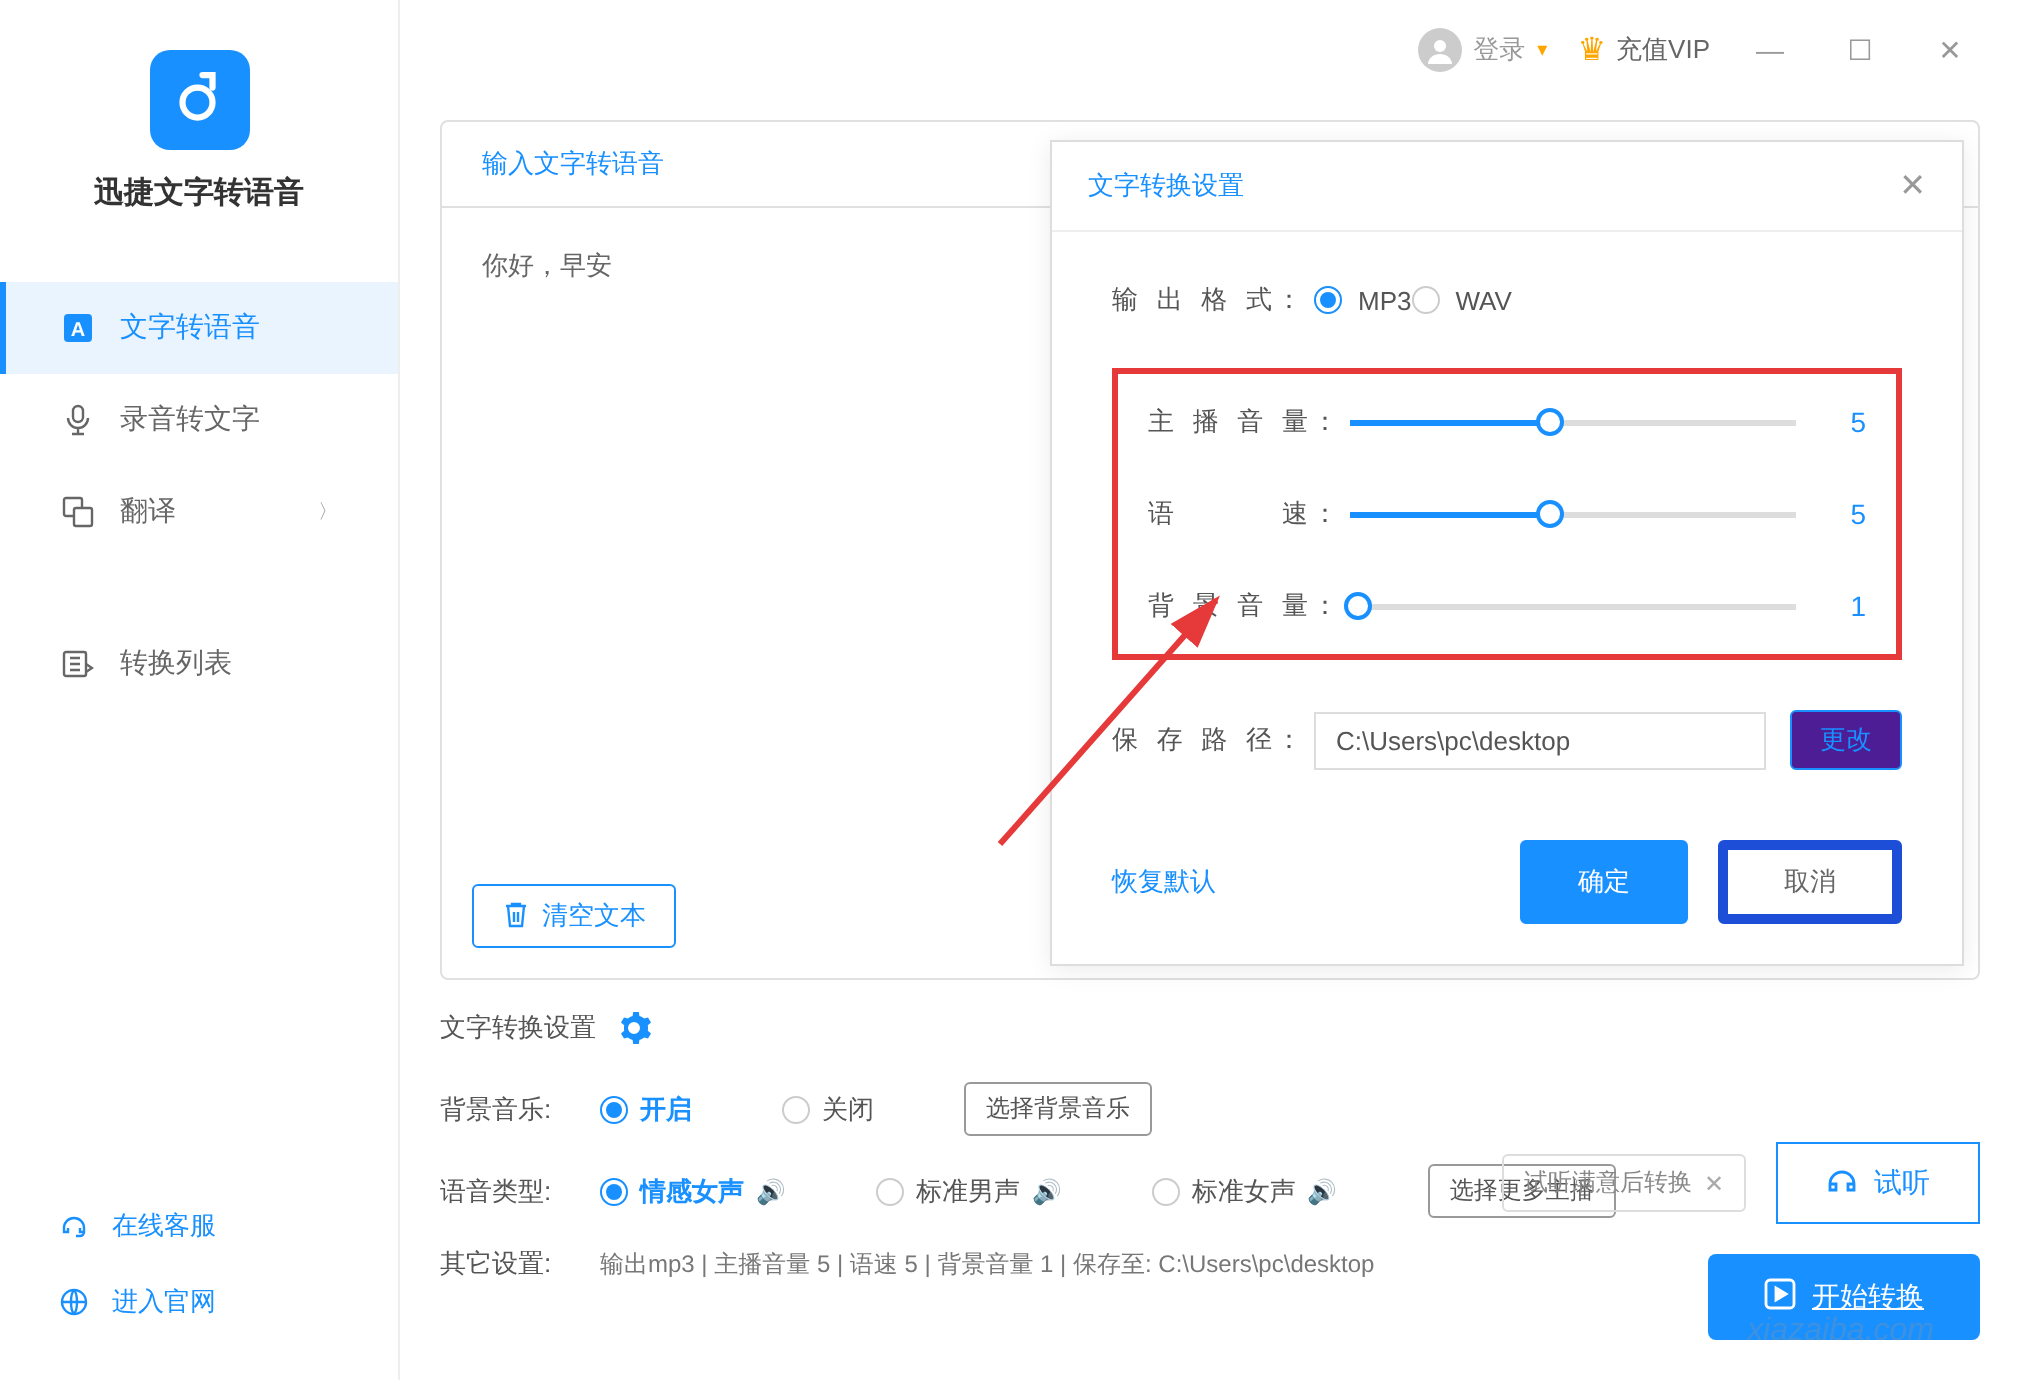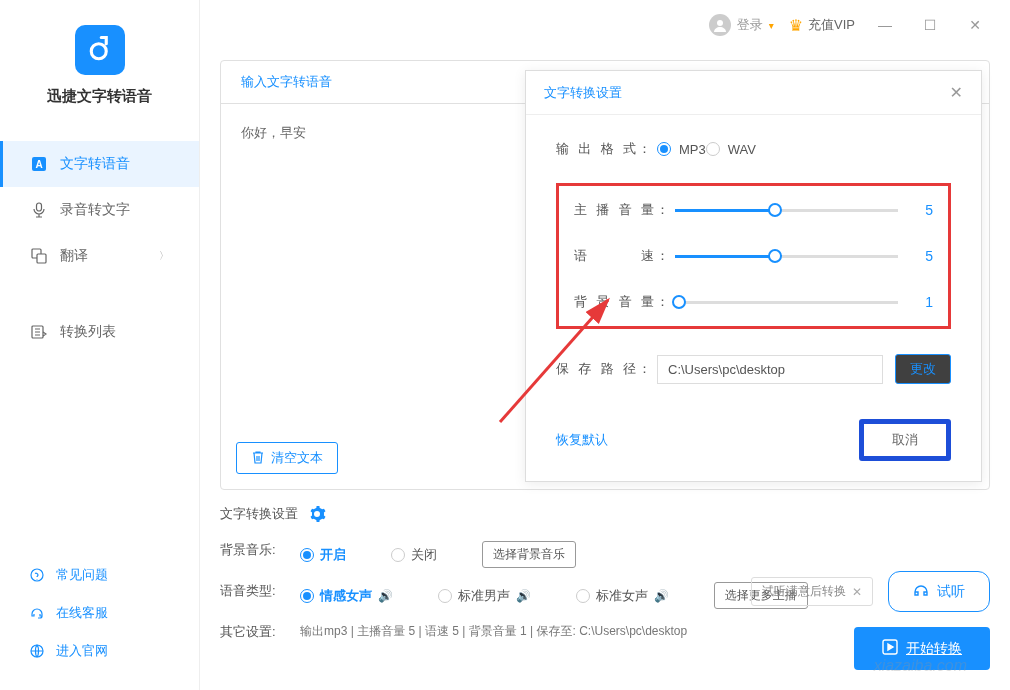--- a/index.html
+++ b/index.html
@@ -65,48 +65,48 @@
 .highlight-box .row { margin-bottom: 28px; }
 .highlight-box .row:last-child { margin-bottom: 10px; }
 
 .slider-wrap { flex: 1; display: flex; align-items: center; gap: 15px; }
 .slider { flex: 1; height: 3px; background: #ddd; position: relative; cursor: pointer; }
 .slider-fill { position: absolute; left: 0; top: 0; height: 100%; background: #1890ff; }
 .slider-thumb { position: absolute; width: 14px; height: 14px; border: 2px solid #1890ff; background: #fff; border-radius: 50%; top: -6px; transform: translateX(-50%); }
 .slider-val { width: 20px; text-align: right; color: #1890ff; font-size: 14px; }
 
 .path-input { flex: 1; border: 1px solid #ddd; padding: 6px 10px; font-size: 13px; color: #555; margin-right: 12px; }
-.change-btn { border: 1px solid #1890ff; color: #1890ff; background: #404040; padding: 5px 14px; font-size: 13px; cursor: pointer; border-radius: 3px; }
+.change-btn { border: 1px solid #1890ff; color: #1890ff; background: #4c1d95; padding: 5px 14px; font-size: 13px; cursor: pointer; border-radius: 3px; }
 
 .arrow-annotation { position: absolute; left: 290px; top: 292px; pointer-events: none; z-index: 11; }
 
 .dialog-footer { display: flex; align-items: center; padding: 15px 30px 20px; }
 .restore-link { color: #1890ff; font-size: 13px; cursor: pointer; }
 .footer-btns { margin-left: auto; display: flex; gap: 15px; }
 .btn { padding: 7px 28px; font-size: 13px; border-radius: 3px; cursor: pointer; }
 .btn-primary { background: #1890ff; color: #fff; border: 1px solid #1890ff; }
 .btn-default { background: #fff; color: #666; border: 5px solid #1d4ed8; }
 
 
 .bottom-panel { margin: 15px 20px 0; font-size: 13px; color: #555; }
 .bp-header { display: flex; align-items: center; gap: 10px; margin-bottom: 18px; }
 .gear-icon { width: 18px; height: 18px; color: #1890ff; }
-.bp-row { display: flex; margin-bottom: 14px; gap: 15px; }
+.bp-row { display: flex; align-items: center; margin-bottom: 14px; gap: 15px; }
 .bp-label { width: 65px; }
 .bp-opt { display: flex; align-items: center; gap: 6px; margin-right: 30px; cursor: pointer; }
 .bp-opt.selected { color: #1890ff; font-weight: bold; }
 .speaker-icon { color: #1890ff; font-size: 12px; }
 .select-music-btn, .select-voice-btn { border: 1px solid #999; background: #fff; padding: 4px 10px; font-size: 12px; cursor: pointer; border-radius: 3px; color: #555; }
 .summary-text { color: #777; font-size: 12px; }
 
 .right-actions { position: absolute; right: 20px; bottom: 78px; display: flex; align-items: center; gap: 15px; }
 .right-actions2 { position: absolute; right: 20px; bottom: 20px; }
 .preview-tag { border: 1px solid #ddd; padding: 5px 10px; font-size: 12px; color: #888; border-radius: 3px; display: flex; align-items: center; gap: 6px; }
 .tag-close { color: #aaa; cursor: pointer; }
-.listen-btn { border: 1px solid #1890ff; color: #1890ff; background: #fff; padding: 10px 24px; font-size: 14px; cursor: pointer; border-radius: 12px; display: flex; align-items: center; gap: 8px; }
+.listen-btn { border: 1px solid #1890ff; color: #1890ff; background: #fff; padding: 10px 24px; font-size: 14px; cursor: pointer; border-radius: 0; display: flex; align-items: center; gap: 8px; }
 .convert-btn { background: #1890ff; color: #fff; padding: 12px 28px; font-size: 14px; border: none; cursor: pointer; border-radius: 4px; display: flex; align-items: center; gap: 8px; text-decoration: underline; }
 
 .watermark { position: absolute; right: 43px; bottom: 15px; color: rgba(150,150,150,0.3); font-size: 16px; font-style: italic; pointer-events: none; z-index: 20; }
 </style>
 </head>
 <body>
 
 <div class="app">
 
   <div class="sidebar">
@@ -152,29 +152,20 @@
         <span class="nav-icon">
             <svg width="16" height="16" viewBox="0 0 16 16" fill="none" stroke="#666" stroke-width="1.2">
               <rect x="1" y="2" width="11" height="12" rx="1"></rect>
               <path d="M4 5h5M4 8h5M4 11h5M12 8l3 2-3 2"></path>
             </svg>
           </span>
         <span>转换列表</span>
       </div>
     </div>
     <div class="sidebar-bottom">
-      <div class="link">
-        <span class="link-icon">
-            <svg width="14" height="14" viewBox="0 0 14 14" fill="none" stroke="#1890ff" stroke-width="1.2">
-              <circle cx="7" cy="7" r="6"></circle>
-              <path d="M5 5.5a2 2 0 0 1 3 1.5c0 1-1 1-1 2M7 11v.5"></path>
-            </svg>
-          </span>
-        <span>常见问题</span>
-      </div>
       <div class="link">
         <span class="link-icon">
             <svg width="14" height="14" viewBox="0 0 14 14" fill="none" stroke="#1890ff" stroke-width="1.2">
               <path d="M2 8a5 5 0 0 1 10 0v2a2 2 0 0 1-2 2H8M2 8v2h2V8M12 8v2h-2V8"></path>
             </svg>
           </span>
         <span>在线客服</span>
       </div>
       <div class="link">
         <span class="link-icon">
@@ -351,20 +342,21 @@
         <div class="row" style="margin-bottom:0">
           <span class="row-label">保存路径</span>
             <span class="row-colon">：</span>
           <input class="path-input" readonly="" value="C:\Users\pc\desktop" style="">
           <button class="change-btn">更改</button>
         </div>
       </div>
       <div class="dialog-footer">
         <span class="restore-link">恢复默认</span>
         <div class="footer-btns">
+          <button class="btn btn-primary">确定</button>
           <button class="btn btn-default">取消</button>
         </div>
       </div>
     </div>
 
     <svg class="arrow-annotation" width="140" height="140">
       <defs>
           <marker id="ah" markerWidth="10" markerHeight="10" refX="8" refY="3" orient="auto">
             <path d="M0,0 L0,6 L9,3 z" fill="#e63939"></path>
           </marker>

